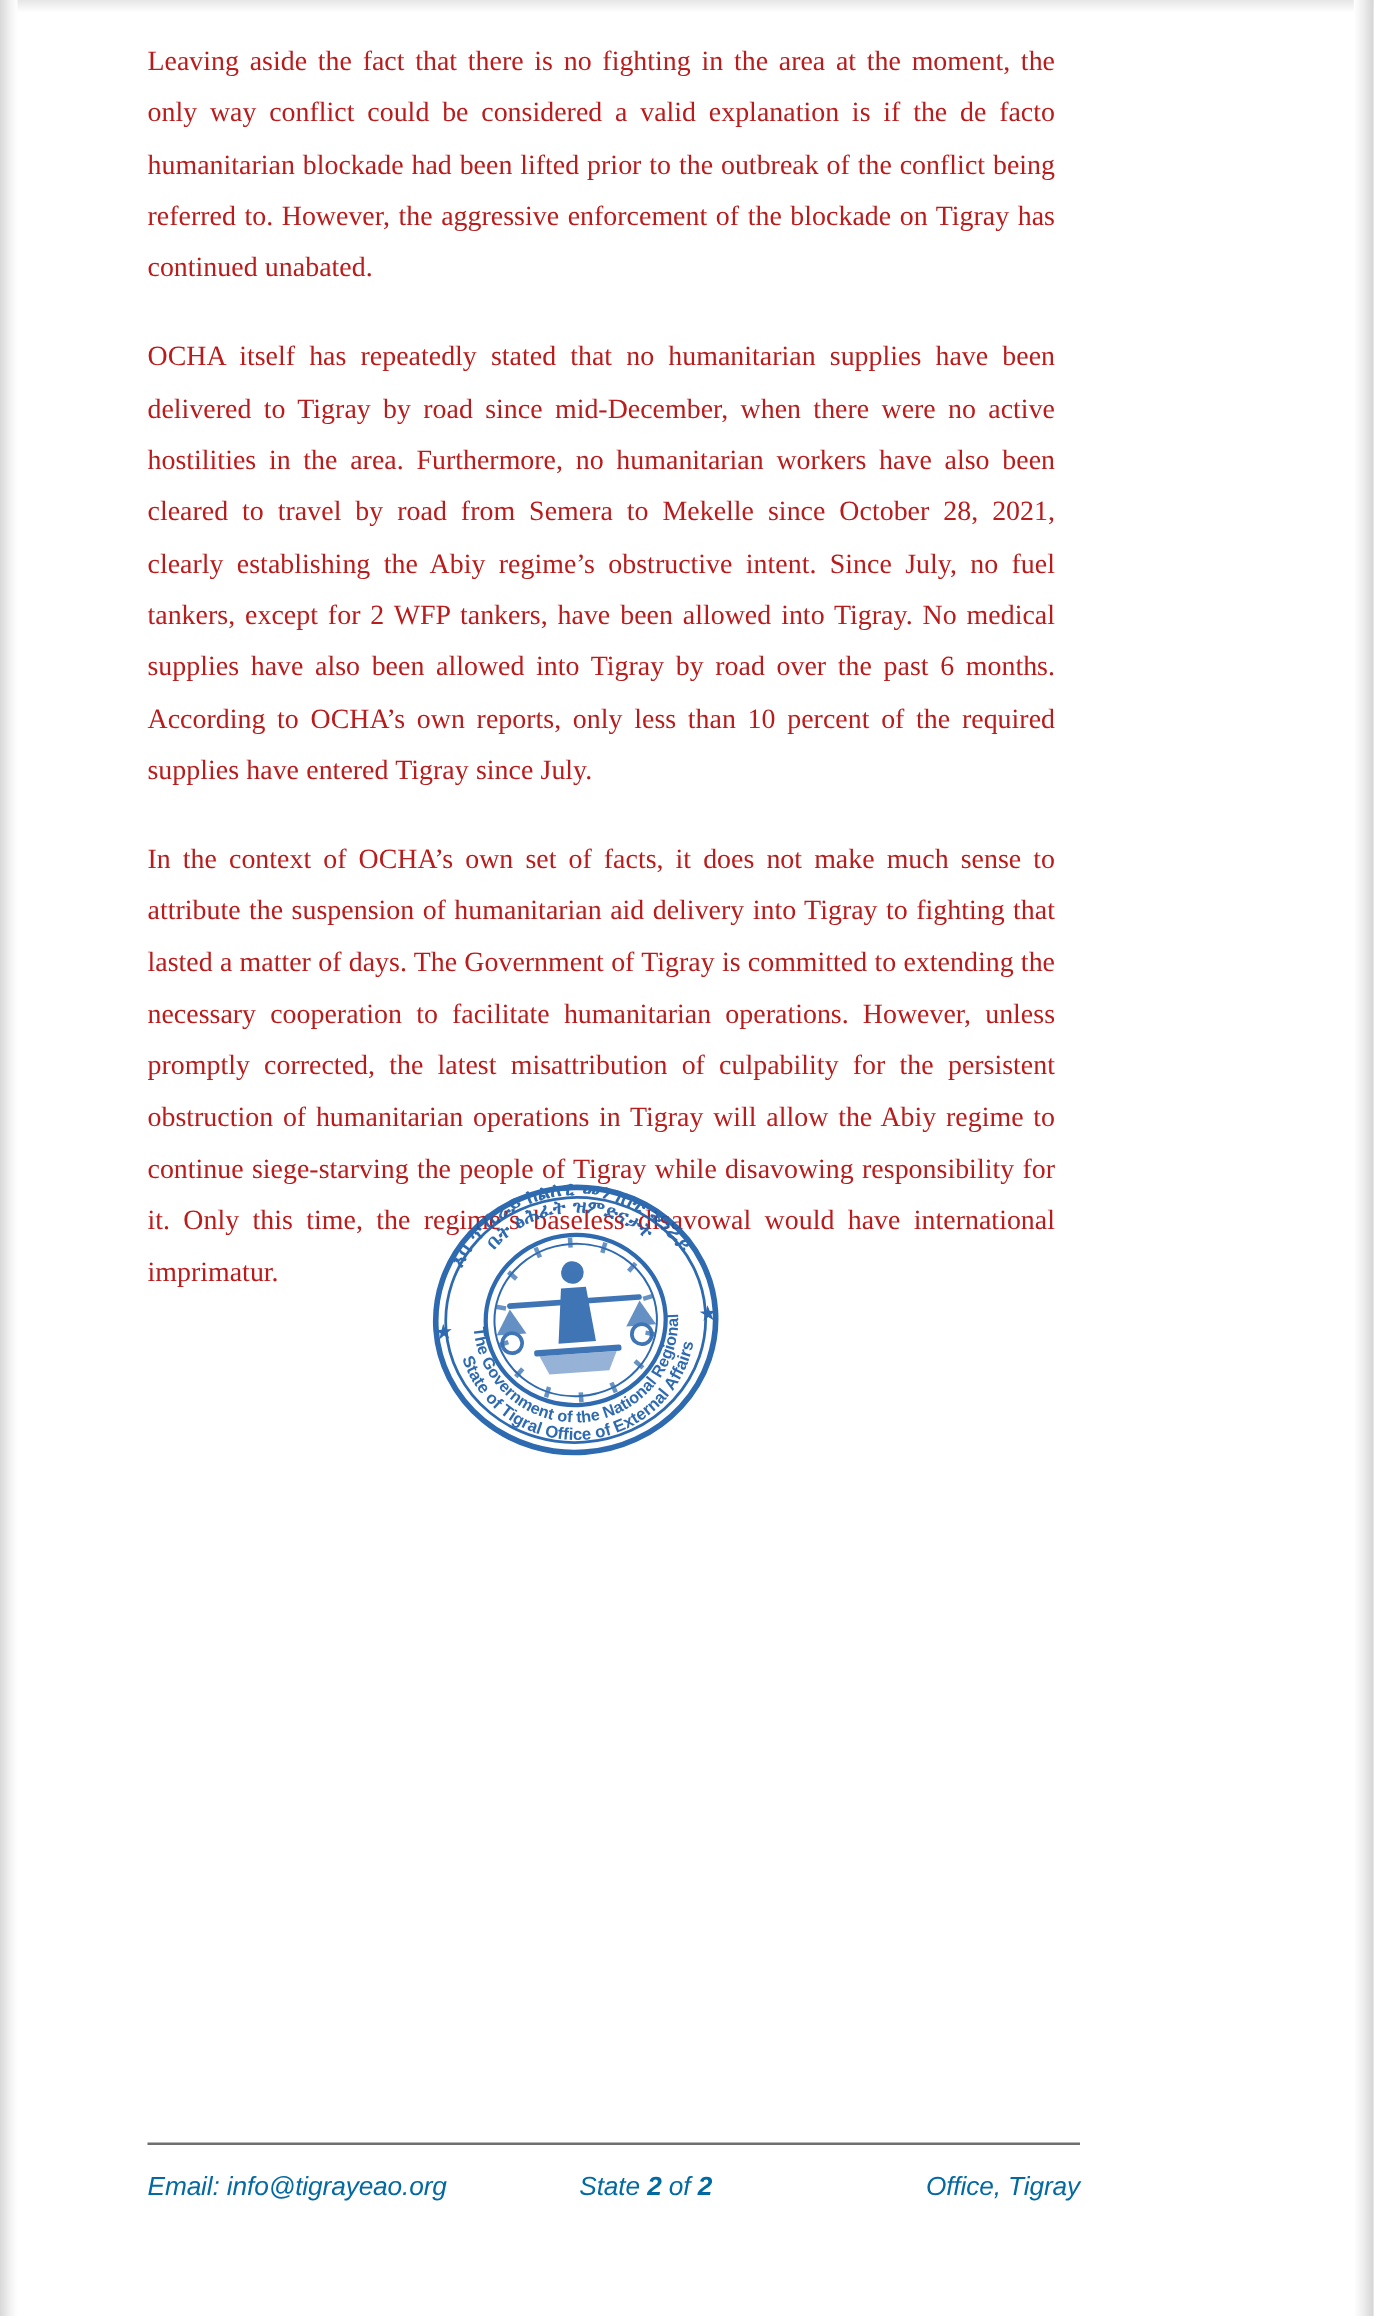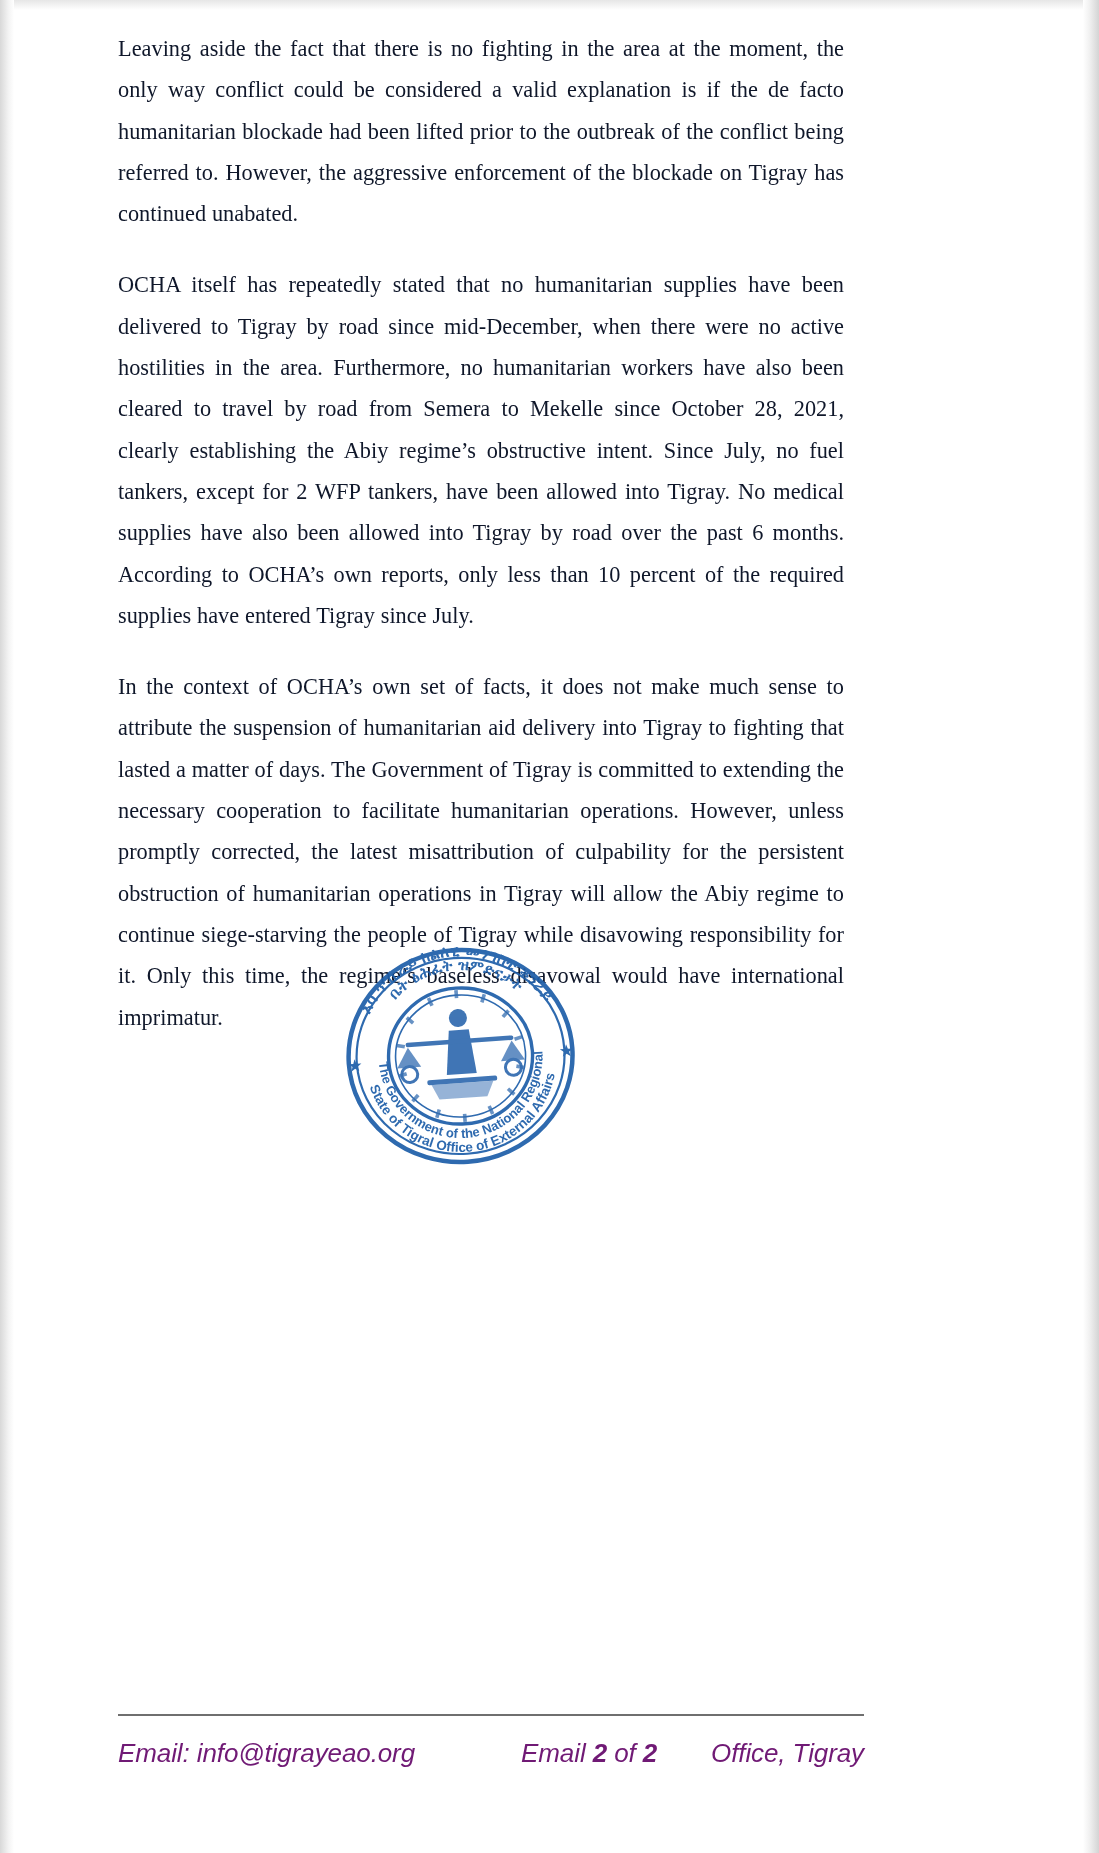--- a/index.html
+++ b/index.html
@@ -49,21 +49,21 @@
     top: 28px;
     width: 742px;
   }
 
   p.para {
     margin: 0 16px 30px 0;
     font-size: 22.3px;
     line-height: 41.3px;
     text-align: justify;
     text-justify: inter-word;
-    color: #0f172a;
+    color: #b91c1c;
     letter-spacing: 0.02px;
     word-spacing: 0.2px;
   }
   p.para:last-child { margin-bottom: 0; }
 
   
   .seal-wrap {
     position: absolute;
     left: 329px;
     top: 898px;
@@ -91,22 +91,22 @@
     height: 2px;
     background: #6f6f6f;
     margin-bottom: 22px;
   }
   .footer-row {
     display: flex;
     align-items: center;
     justify-content: space-between;
     font-family: "Liberation Sans", "DejaVu Sans", sans-serif;
     font-style: italic;
-    font-size: 26px;
-    color: #701a75;
+    font-size: 21px;
+    color: #0369a1;
     letter-spacing: -0.1px;
   }
   .footer-left { white-space: nowrap; }
   .footer-center {
     white-space: nowrap;
     margin-left: 46px;
     margin-right: auto;
     padding-left: 60px;
   }
   .footer-center b { font-weight: 700; font-style: italic; }
@@ -186,18 +186,18 @@
         <line x1="80" y1="116" x2="86" y2="122"></line>
         <line x1="103" y1="98" x2="106" y2="106"></line>
       </g>
     </svg>
   </div>
 
   <div class="footer">
     <div class="footer-rule"></div>
     <div class="footer-row">
       <span class="footer-left">Email: info@tigrayeao.org</span>
-      <span class="footer-center"><span>Email</span> <b>2</b> <span>of</span> <b>2</b></span>
+      <span class="footer-center"><span>State</span> <b>2</b> <span>of</span> <b>2</b></span>
       <span class="footer-right">Office, Tigray</span>
     </div>
   </div>
 
 </div>
 
 </body></html>

